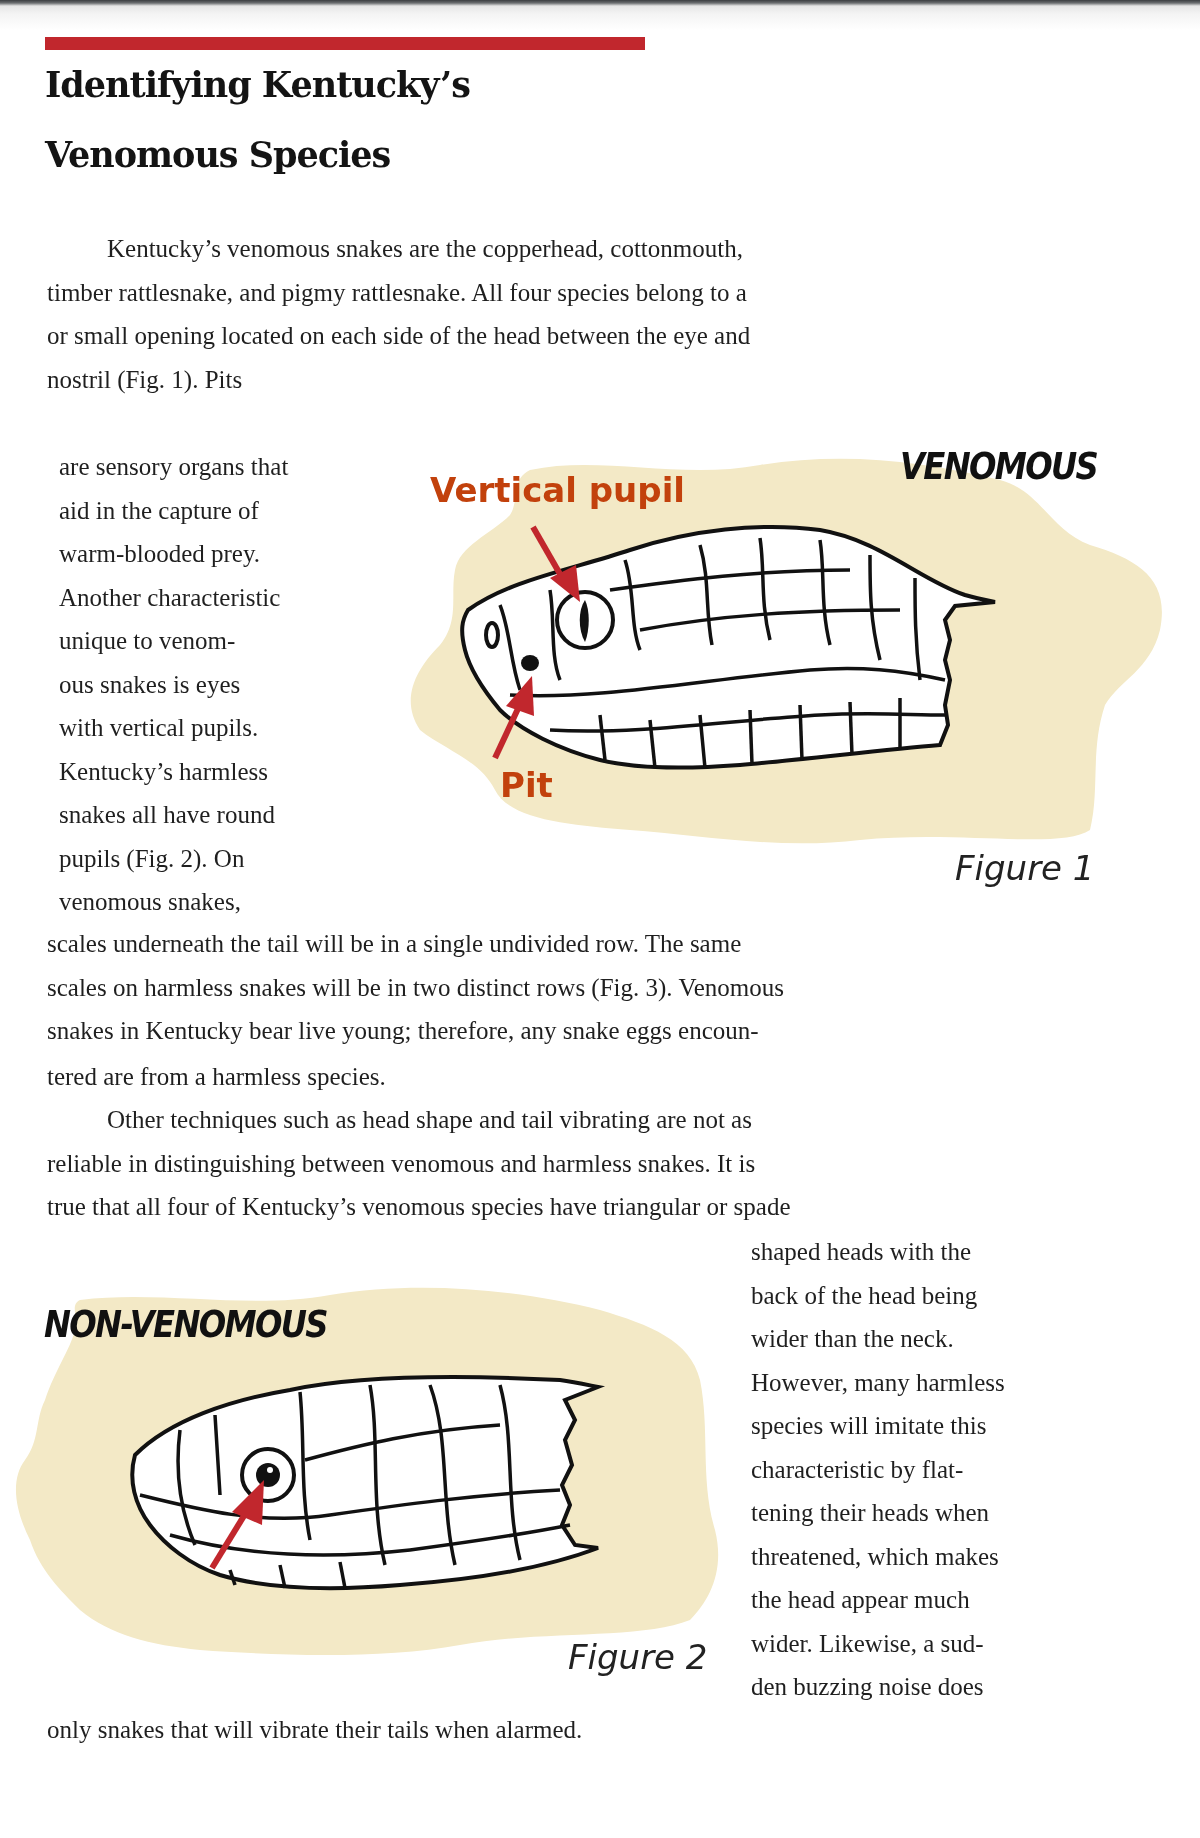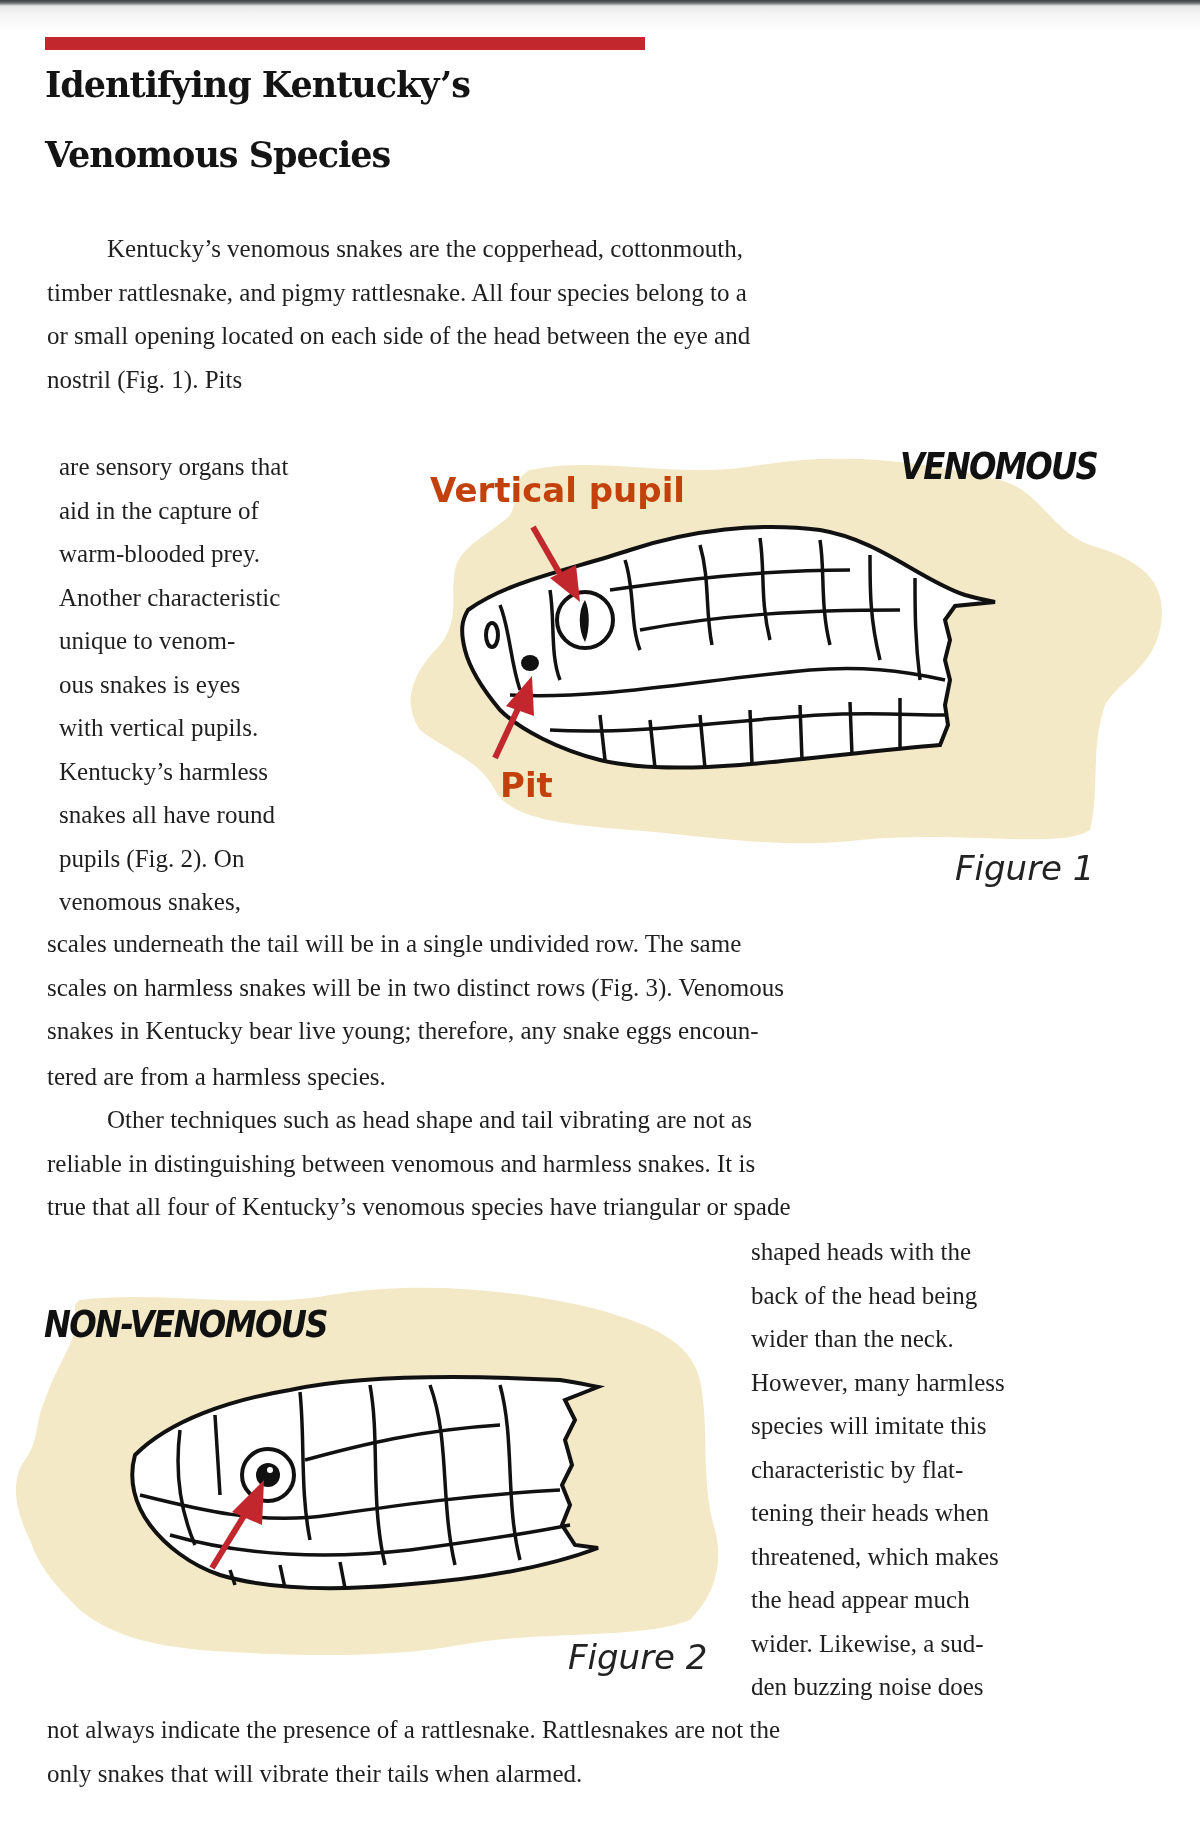--- a/index.html
+++ b/index.html
@@ -211,15 +211,14 @@
     <g fill="#c1272d" stroke="#c1272d">
       <line x1="212" y1="288" x2="250" y2="226" stroke-width="6"></line>
     </g>
     <polygon points="232,232 264,200 262,245" fill="#c1272d"></polygon>
   </svg>
   <div class="fig-heading" style="left:44px; top:22px;">NON-VENOMOUS</div>
   <div class="fig-caption" style="left:568px; top:357px;">Figure 2</div>
 </div>
 
 <div class="body-text" style="left:47px; top:1708px;">
-  <span class="line">not always indicate the presence of a rattlesnake. Rattlesnakes are not the</span>
   <span class="line">only snakes that will vibrate their tails when alarmed.</span>
 </div>
 
 </body></html>

